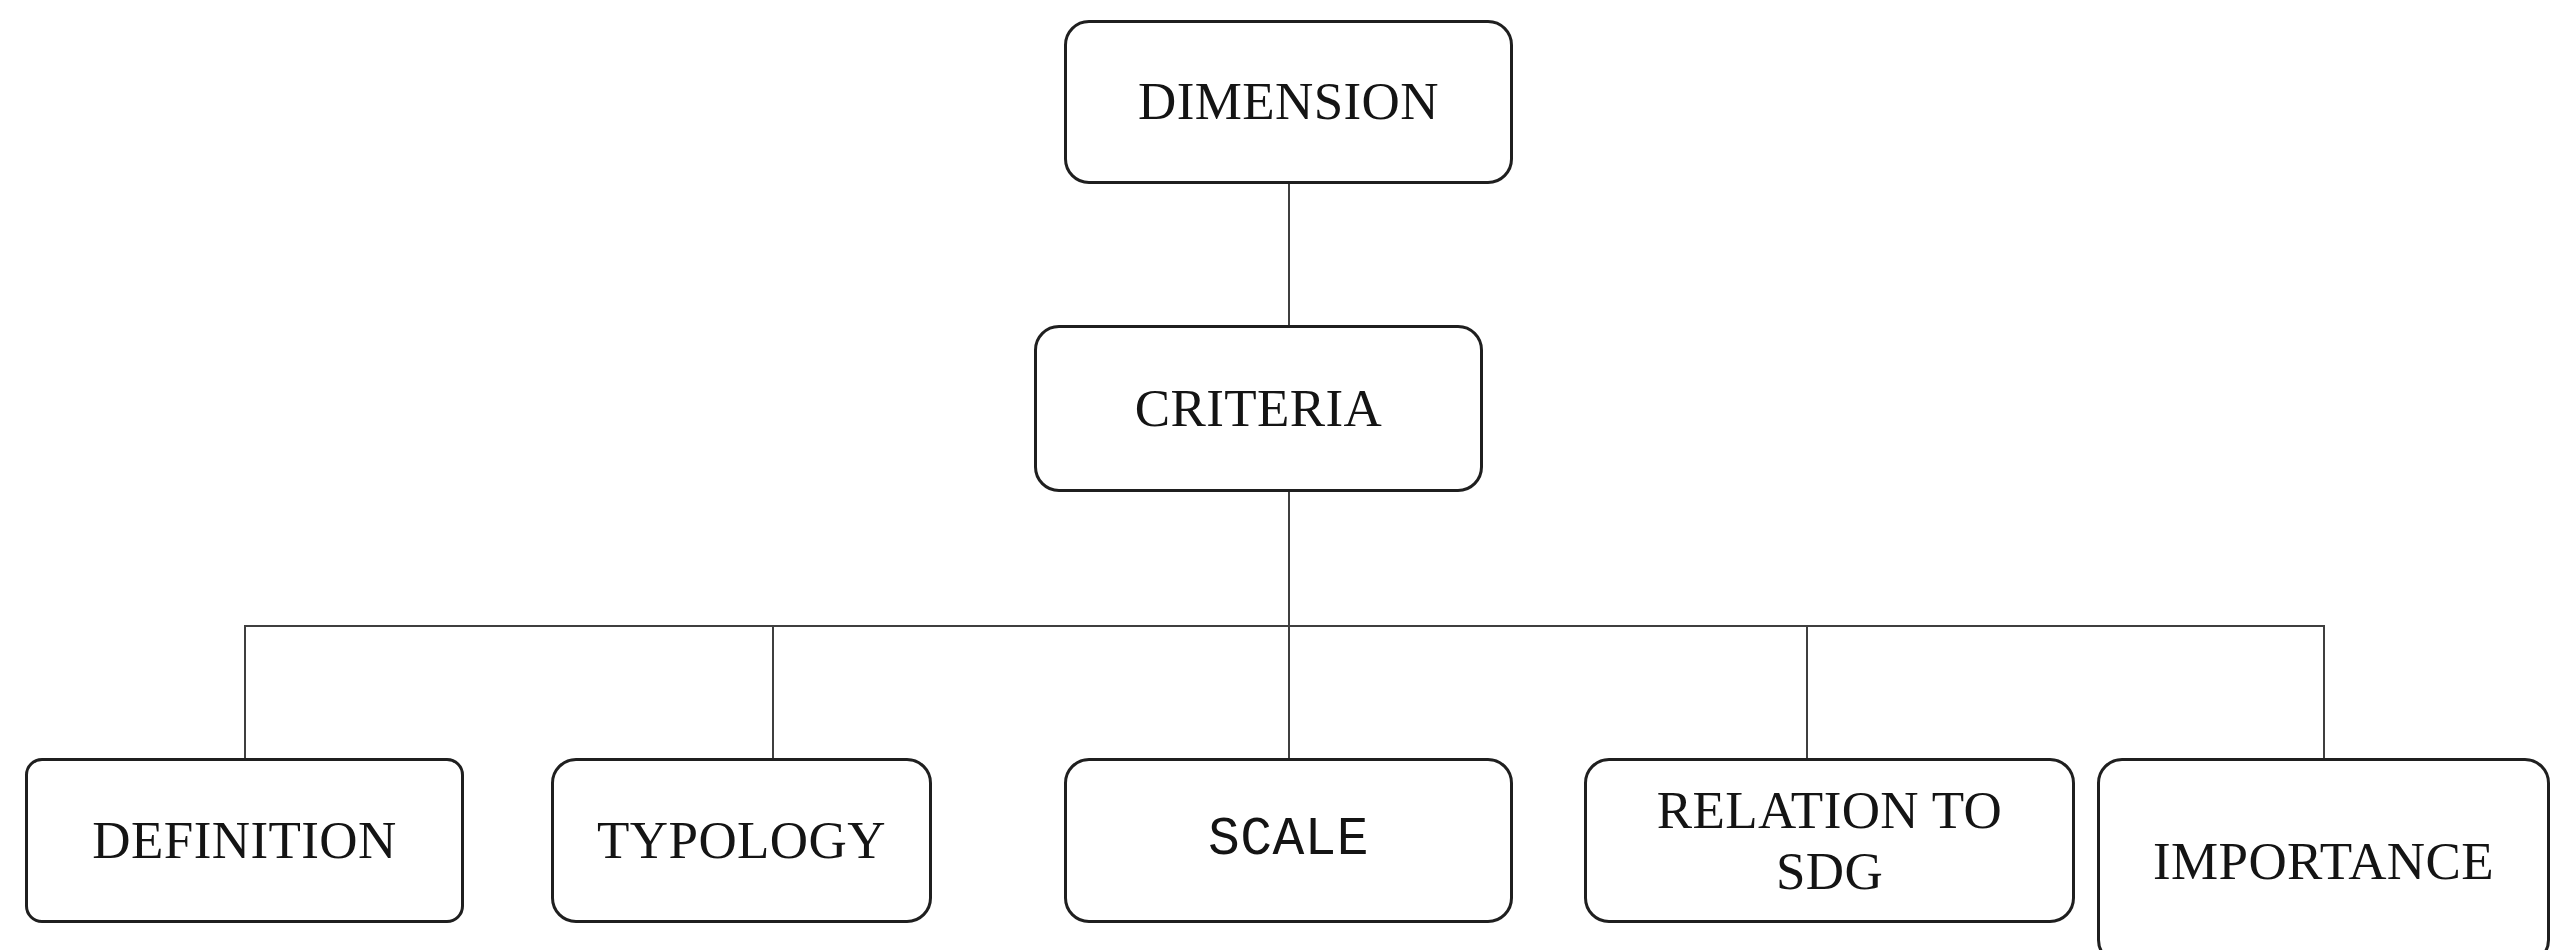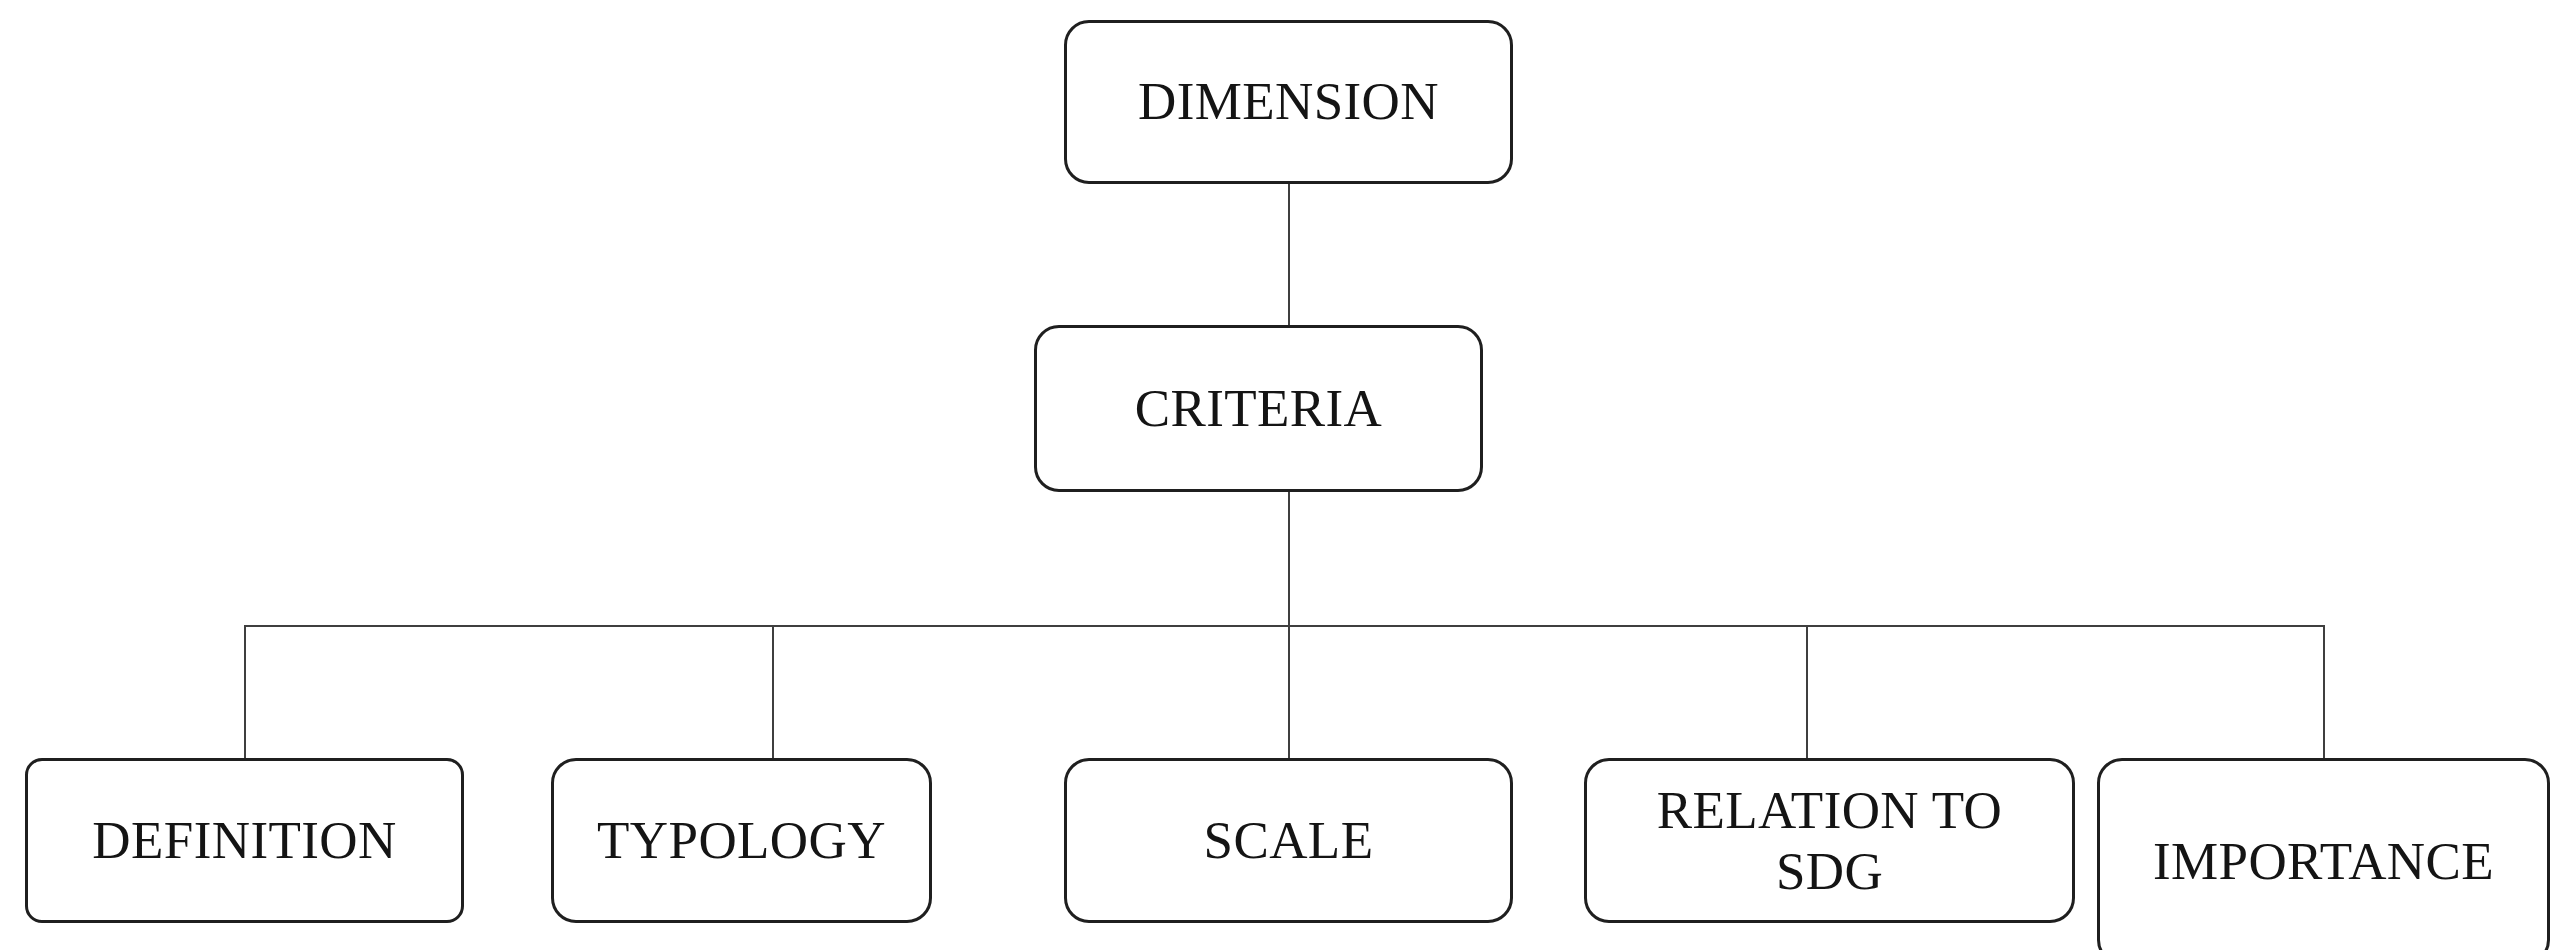--- a/index.html
+++ b/index.html
@@ -38,21 +38,21 @@
     z-index: 1;
   }
   .vline { width: 1.6px; }
   .hline { height: 1.6px; }
 
   
   #node-dimension  { left: 1064px; top: 19.7px;  width: 449px; height: 164px; }
   #node-criteria   { left: 1012px; top: 325px; width: 449px; height: 167px; margin-left: 22px; }
   #node-definition { left: 25px;   top: 758px; width: 439px; height: 165px; border-radius: 17px; }
   #node-typology   { left: 551px;  top: 758px; width: 381px; height: 165px; }
-  #node-scale      { left: 1064px; top: 758px; width: 449px; height: 165px; }
+  #node-scale      { left: 1064px; top: 758px; width: 449px; height: 165px; font-family: Liberation Mono, monospace; }
   #node-relation   { left: 1584px; top: 758px; width: 491px; height: 165px; }
   #node-importance { left: 2097px; top: 758px; width: 453px; height: 207px; }
 
   
   #edge-root-mid        { left: 1288px; top: 183px; height: 142px; }
   #edge-mid-bus         { left: 1288px; top: 492px; height: 134px; }
   #edge-bus             { left: 244px;  top: 625px; width: 2081px; }
   #edge-drop-definition { left: 244px;  top: 625px; height: 135px; }
   #edge-drop-typology   { left: 772px;  top: 625px; height: 135px; }
   #edge-drop-scale      { left: 1288px; top: 625px; height: 135px; }

